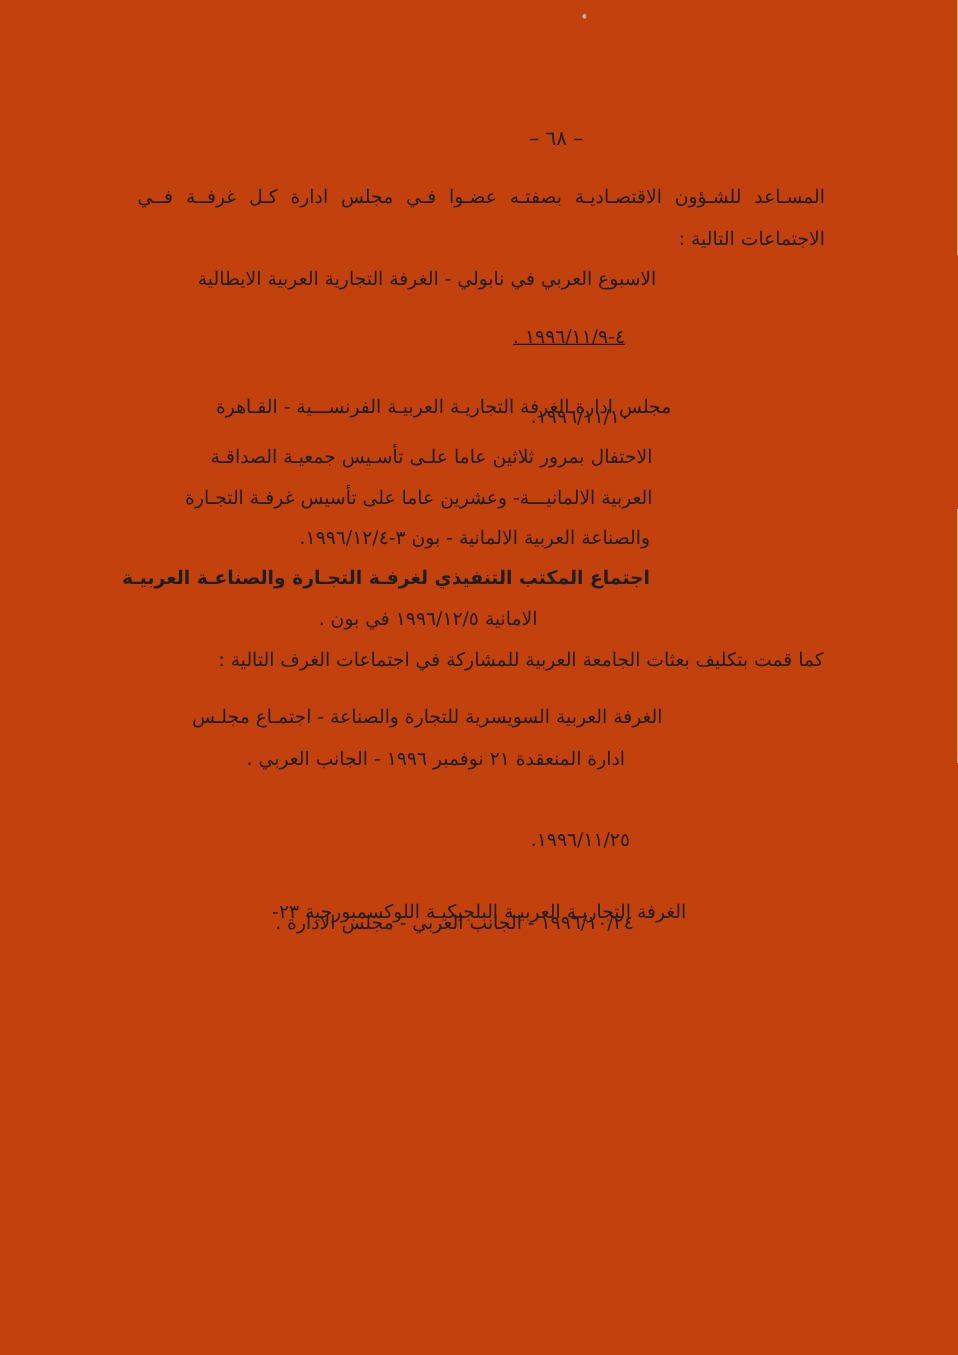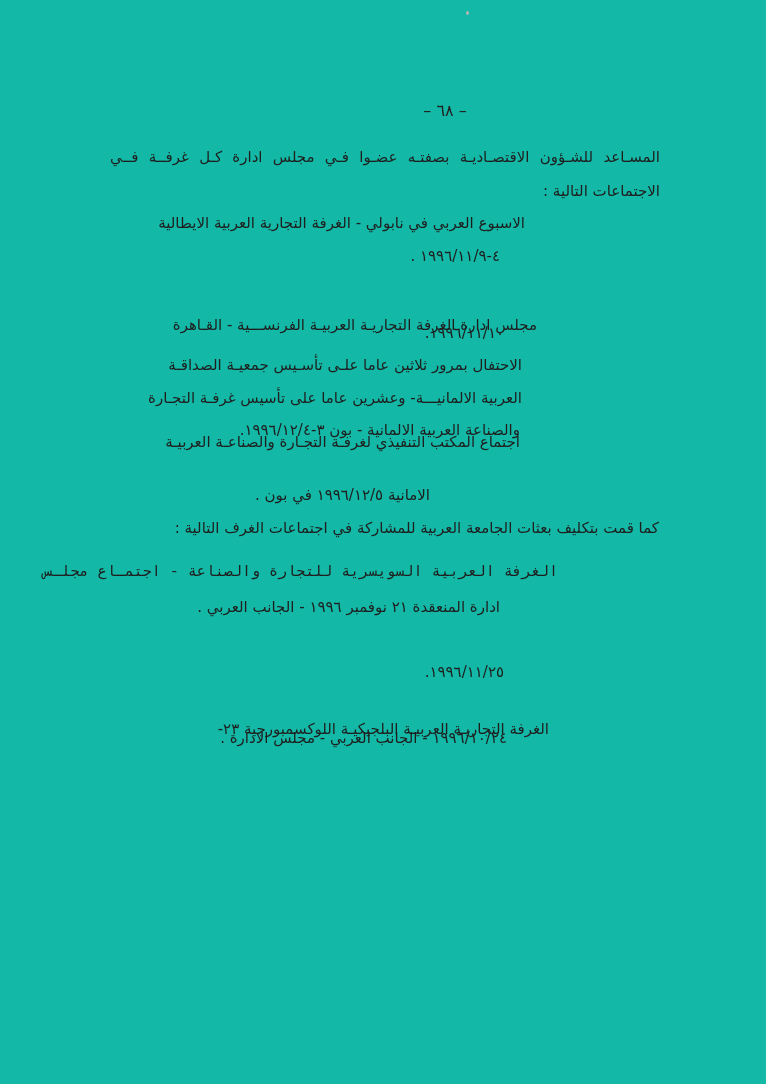--- a/index.html
+++ b/index.html
@@ -1,20 +1,20 @@
 <!DOCTYPE html>
 <html lang="ar"><head>
 <meta charset="utf-8">
 <style>
   html,body { margin:0; padding:0; background:#e8e8e8; }
   .page {
     position:relative;
     width:766px; height:1084px;
     margin:0 auto;
-    background:#14b8a6;
+    background:#c2410c;
     overflow:hidden;
     font-family:"DejaVu Sans", sans-serif;
     color:#1e1e1e;
   }
   .ln {
     position:absolute;
     direction:rtl;
     white-space:nowrap;
     font-size:15px;
     line-height:1.35;
@@ -48,35 +48,35 @@
 <div class="page">
 
   <div class="speck"></div>
 
   <div class="pageno">– ٦٨ –</div>
 
   <div class="ln ln-justify" style="top:147px; right:106px; left:110px;">المسـاعد للشـؤون الاقتصـاديـة بصفتـه عضـوا فـي مجلس ادارة كـل غرفــة فــي</div>
   <div class="ln" style="top:181px; right:106px;margin-left:14px;">الاجتماعات التالية :</div>
 
   <div class="ln" style="top:213px; right:241px;">الاسبوع العربي في نابولي - الغرفة التجارية العربية الايطالية</div>
-  <div class="ln" style="top:246px; right:266px;">٤-١٩٩٦/١١/٩ .</div>
+  <div class="ln" style="top:259px; right:266px;text-decoration:underline;">٤-١٩٩٦/١١/٩ .</div>
 
   <div class="ln" style="top:291px; right:229px;margin-top:24px;">مجلس ادارة الغرفة التجاريـة العربيـة الفرنســـية - القـاهرة</div>
   <div class="ln" style="top:323px; right:262px;">١٩٩٦/١١/١٠.</div>
 
   <div class="ln" style="top:355px; right:244px;">الاحتفال بمرور ثلاثين عاما علـى تأسـيس جمعيـة الصداقـة</div>
   <div class="ln" style="top:388px; right:244px;text-align:center;">العربية الالمانيـــة- وعشرين عاما على تأسيس غرفـة التجـارة</div>
   <div class="ln" style="top:420px; right:246px;">والصناعة العربية الالمانية - بون ٣-١٩٩٦/١٢/٤.</div>
 
-  <div class="ln" style="top:432px; right:246px;">اجتماع المكتب التنفيذي لغرفـة التجـارة والصناعـة العربيـة</div>
+  <div class="ln" style="top:452px; right:246px;font-weight:bold;">اجتماع المكتب التنفيذي لغرفـة التجـارة والصناعـة العربيـة</div>
   <div class="ln" style="top:485px; right:336px;text-align:center;">الامانية ١٩٩٦/١٢/٥ في بون .</div>
 
   <div class="ln" style="top:518px; right:107px;">كما قمت بتكليف بعثات الجامعة العربية للمشاركة في اجتماعات الغرف التالية :</div>
 
-  <div class="ln" style="top:563px; right:208px;font-family:Liberation Mono, monospace;">الغرفة العربية السويسرية للتجارة والصناعة - اجتمـاع مجلـس</div>
+  <div class="ln" style="top:563px; right:236px;">الغرفة العربية السويسرية للتجارة والصناعة - اجتمـاع مجلـس</div>
   <div class="ln" style="top:597px; right:266px;margin-left:36px;">ادارة المنعقدة ٢١ نوفمبر ١٩٩٦ - الجانب العربي .</div>
 
   <div class="ln" style="top:662px; right:262px;">١٩٩٦/١١/٢٥.</div>
 
   <div class="ln" style="top:694px; right:217px;margin-top:25px;">الغرفة التجاريـة العربيـة البلجيكيـة اللوكسمبورجية ٢٣-</div>
   <div class="ln" style="top:728px; right:259px;">١٩٩٦/١٠/٢٤ - الجانب العربي - مجلس الادارة .</div>
 
 </div>
 
 </body></html>

